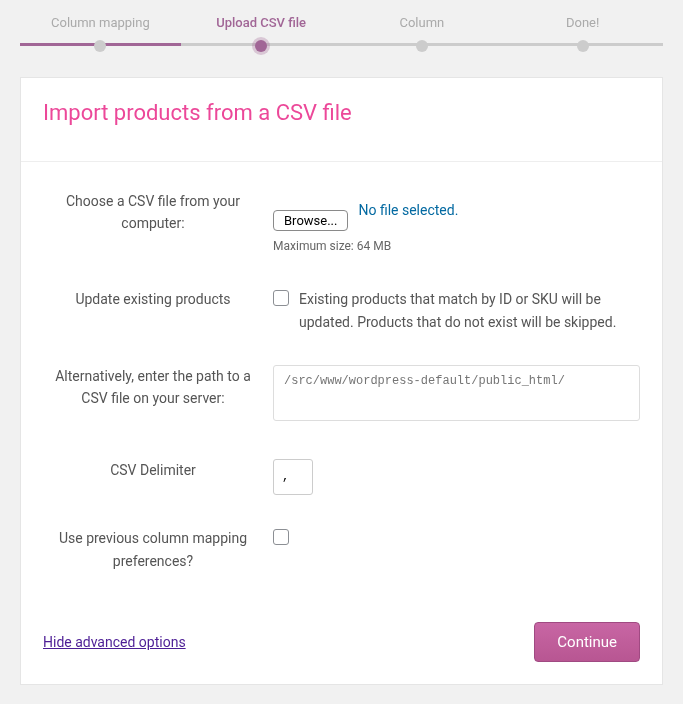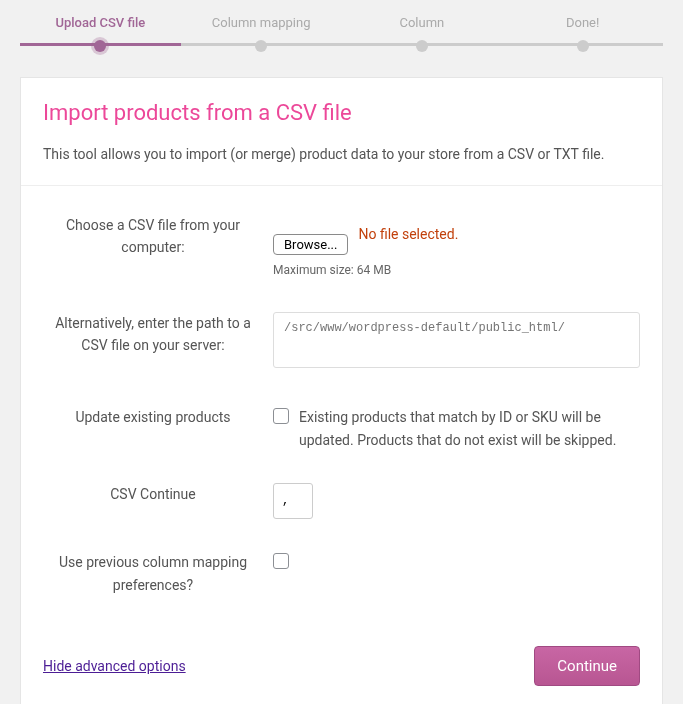--- a/index.html
+++ b/index.html
@@ -113,21 +113,21 @@
     .browse-btn {
       background: #fff;
       border: 1px solid #8a8a8a;
       border-radius: 4px;
       padding: 2px 10px;
       font-size: 13px;
       cursor: pointer;
       font-family: inherit;
       margin-top: 20px;
     }
-    .file-status { font-size: 14px; color: #c2410c; }
+    .file-status { font-size: 14px; color: #0369a1; }
     .file-hint { font-size: 12px; color: #666; margin-top: 6px; }
     
     
     .checkbox-row { display: flex; align-items: flex-start; gap: 10px; }
     .cb {
       width: 16px;
       height: 16px;
       border: 1px solid #8c8f94;
       border-radius: 3px;
       background: #fff;
@@ -187,76 +187,75 @@
       text-align: right;
     }
   </style>
 </head>
 <body>
 
 <div class="progress-steps">
   <div class="progress-line"></div>
   <div class="progress-line-active"></div>
 
+  <div class="step">
+    <span class="step-label">Column mapping</span>
+    <span class="step-dot"></span>
+  </div>
   <div class="step active">
     <span class="step-label">Upload CSV file</span>
-    <span class="step-dot"></span>
-  </div>
-  <div class="step">
-    <span class="step-label">Column mapping</span>
     <span class="step-dot"></span>
   </div>
   <div class="step">
     <span class="step-label">Column</span>
     <span class="step-dot"></span>
   </div>
   <div class="step">
     <span class="step-label">Done!</span>
     <span class="step-dot"></span>
   </div>
 </div>
 
 <div class="card">
   <div class="card-header">
     <h1 class="card-title">Import products from a CSV file</h1>
-    <p class="card-desc">This tool allows you to import (or merge) product data to your store from a CSV or TXT file.</p>
   </div>
 
   <div class="card-body">
 
     <div class="form-row">
       <div class="form-label">Choose a CSV file from your computer:</div>
       <div class="form-control">
         <div class="file-row">
           <button class="browse-btn">Browse...</button>
           <span class="file-status">No file selected.</span>
         </div>
         <div class="file-hint">Maximum size: 64 MB</div>
       </div>
     </div>
 
     <div class="form-row">
-      <div class="form-label">Alternatively, enter the path to a CSV file on your server:</div>
-      <div class="form-control">
-        <textarea class="text-input" placeholder="/src/www/wordpress-default/public_html/" style=""></textarea>
-      </div>
-    </div>
-
-    <div class="form-row">
       <div class="form-label">Update existing products</div>
       <div class="form-control">
         <div class="checkbox-row">
           <input type="checkbox" class="cb" style="">
           <span class="checkbox-label">Existing products that match by ID or SKU will be updated. Products that do not exist will be skipped.</span>
         </div>
       </div>
     </div>
 
     <div class="form-row">
-      <div class="form-label">CSV Continue</div>
+      <div class="form-label">Alternatively, enter the path to a CSV file on your server:</div>
+      <div class="form-control">
+        <textarea class="text-input" placeholder="/src/www/wordpress-default/public_html/" style=""></textarea>
+      </div>
+    </div>
+
+    <div class="form-row">
+      <div class="form-label">CSV Delimiter</div>
       <div class="form-control">
         <input type="text" class="small-input" value="," style="">
       </div>
     </div>
 
     <div class="form-row">
       <div class="form-label">Use previous column mapping preferences?</div>
       <div class="form-control">
         <input type="checkbox" class="cb" style="">
       </div>

